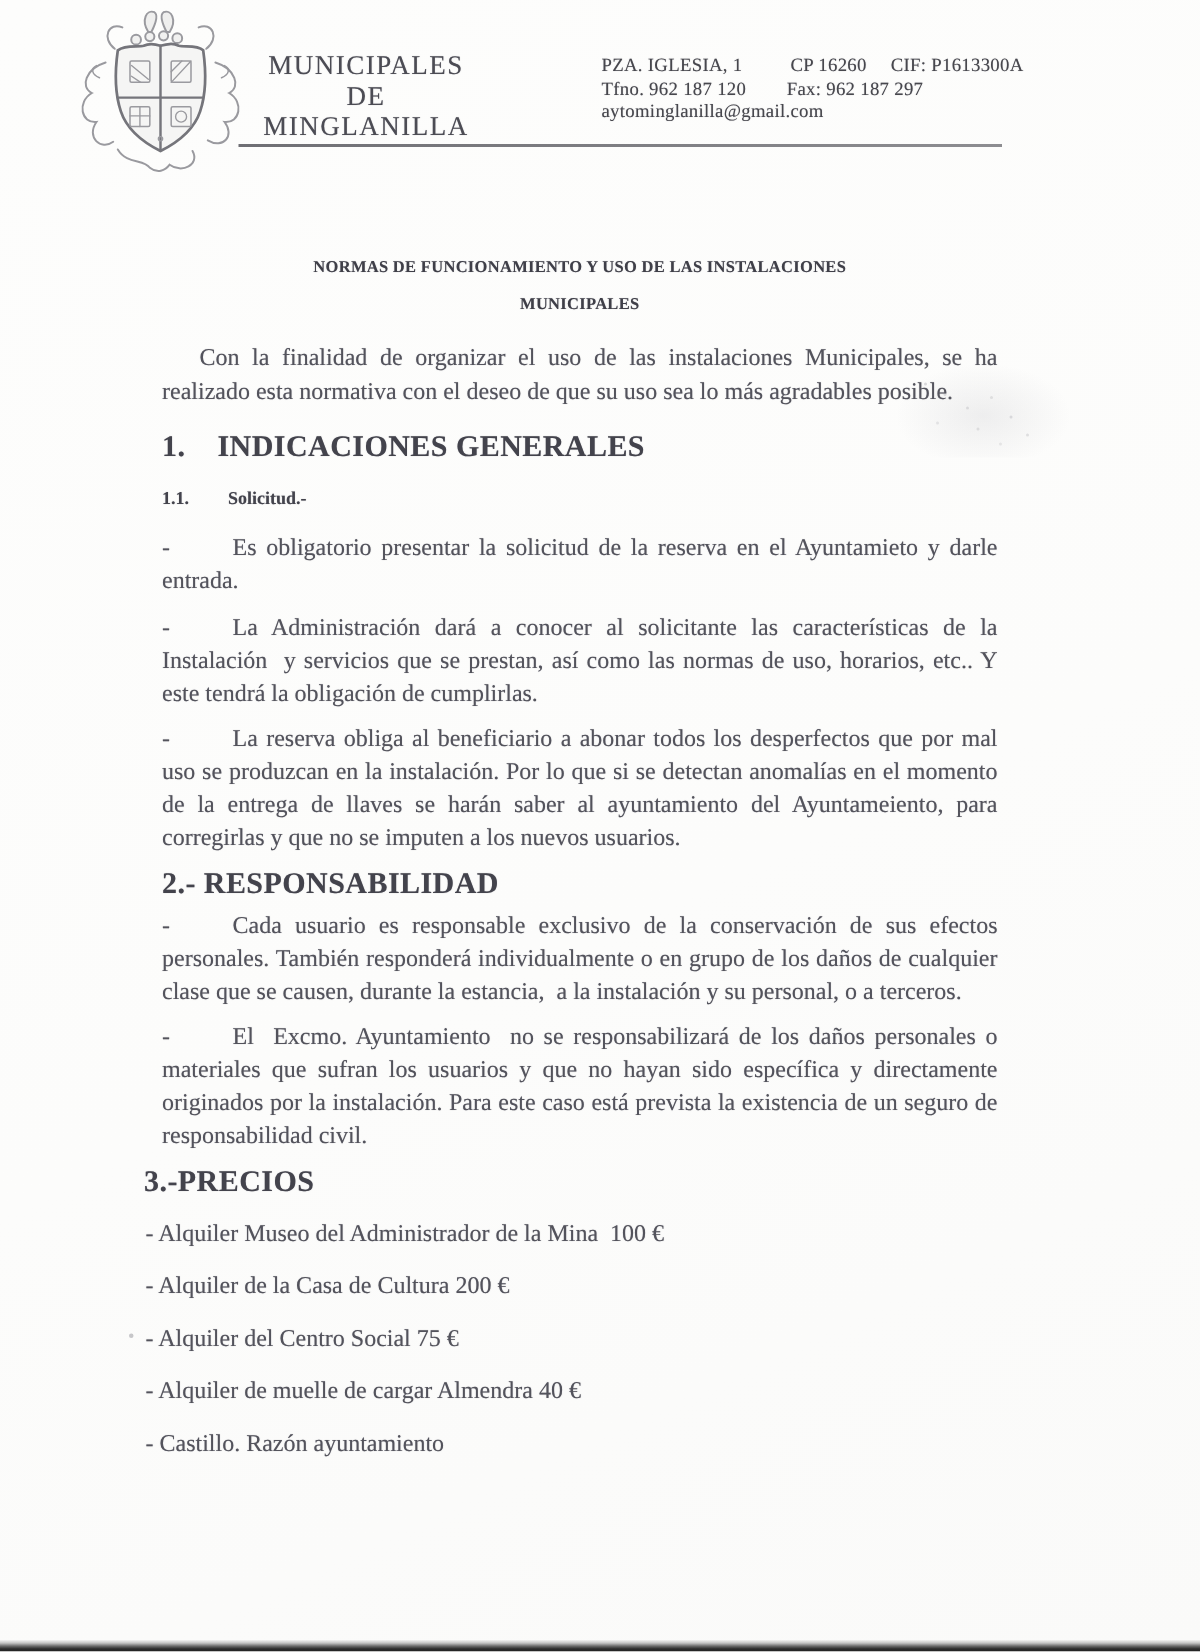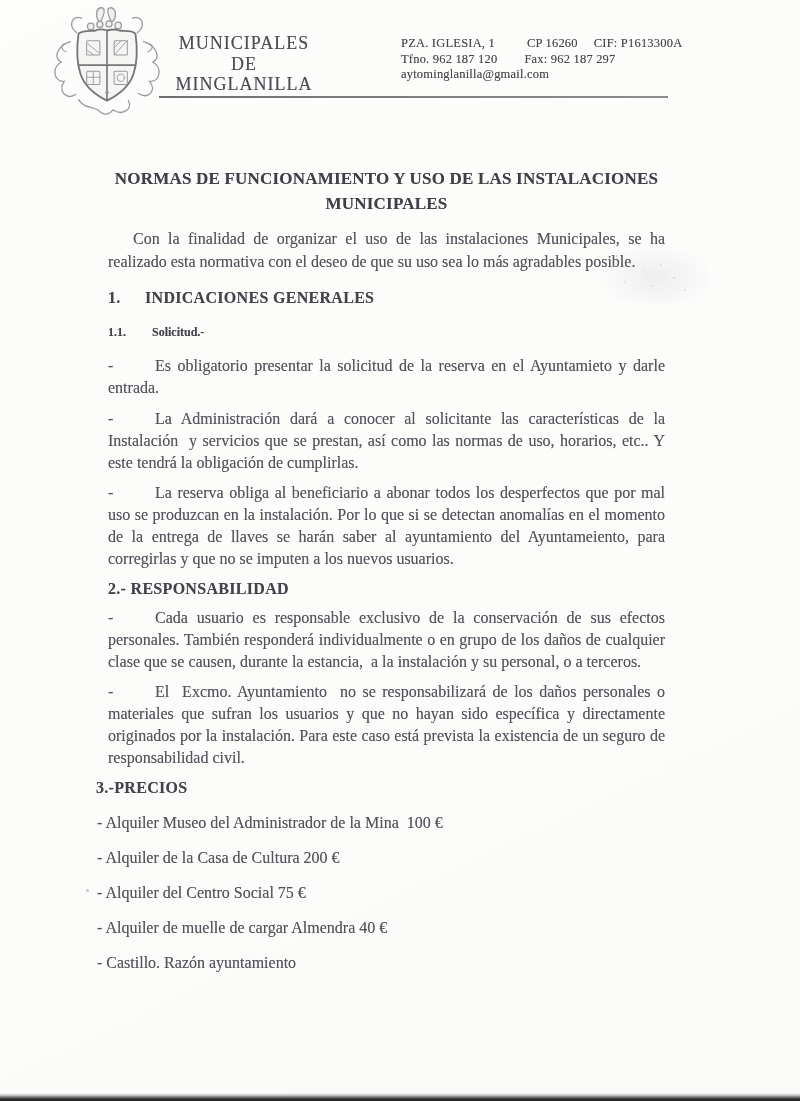--- a/index.html
+++ b/index.html
@@ -33,29 +33,29 @@
   .contact .g36 { margin-right: 16px; }
   .contact .g27 { margin-right: 27px; }
   .header-rule {
     position: absolute; left: 159px; top: 96px; width: 509px; height: 2px;
     background: linear-gradient(to right, #6f6f74, #8d8d91);
   }
 
   
   main { position: absolute; left: 108px; top: 166px; width: 557px; font-size: 16px; }
   h1 {
-    margin: 0 0 12px 0; font-size: 17px; font-weight: bold;
+    margin: 0 0 12px 0; font-size: 11px; font-weight: bold;
     text-align: center; line-height: 25px; color: #3f3f48; letter-spacing: 0.2px;
   }
   .intro {
     margin: 0 0 15px 0; text-indent: 25px;
     text-align: justify; line-height: 22.5px;
   }
   h2.sec {
-    margin: 7px 0 8px 0; font-size: 16px; font-weight: bold;
+    margin: 7px 0 8px 0; font-size: 20px; font-weight: bold;
     line-height: 20px; color: #43434c; letter-spacing: 0.3px;
   }
   h3.sub { margin: 14px 0 13px 0; font-size: 12px; font-weight: bold; line-height: 20px; color: #43434c; }
   .hnum1 { display: inline-block; width: 37px; }
   .hnum2 { display: inline-block; width: 44px; }
   h2.shift-left { margin-left: -12px; }
 
   .bullets p {
     margin: 0 0 8.5px 0; text-align: justify; line-height: 22px;
   }

